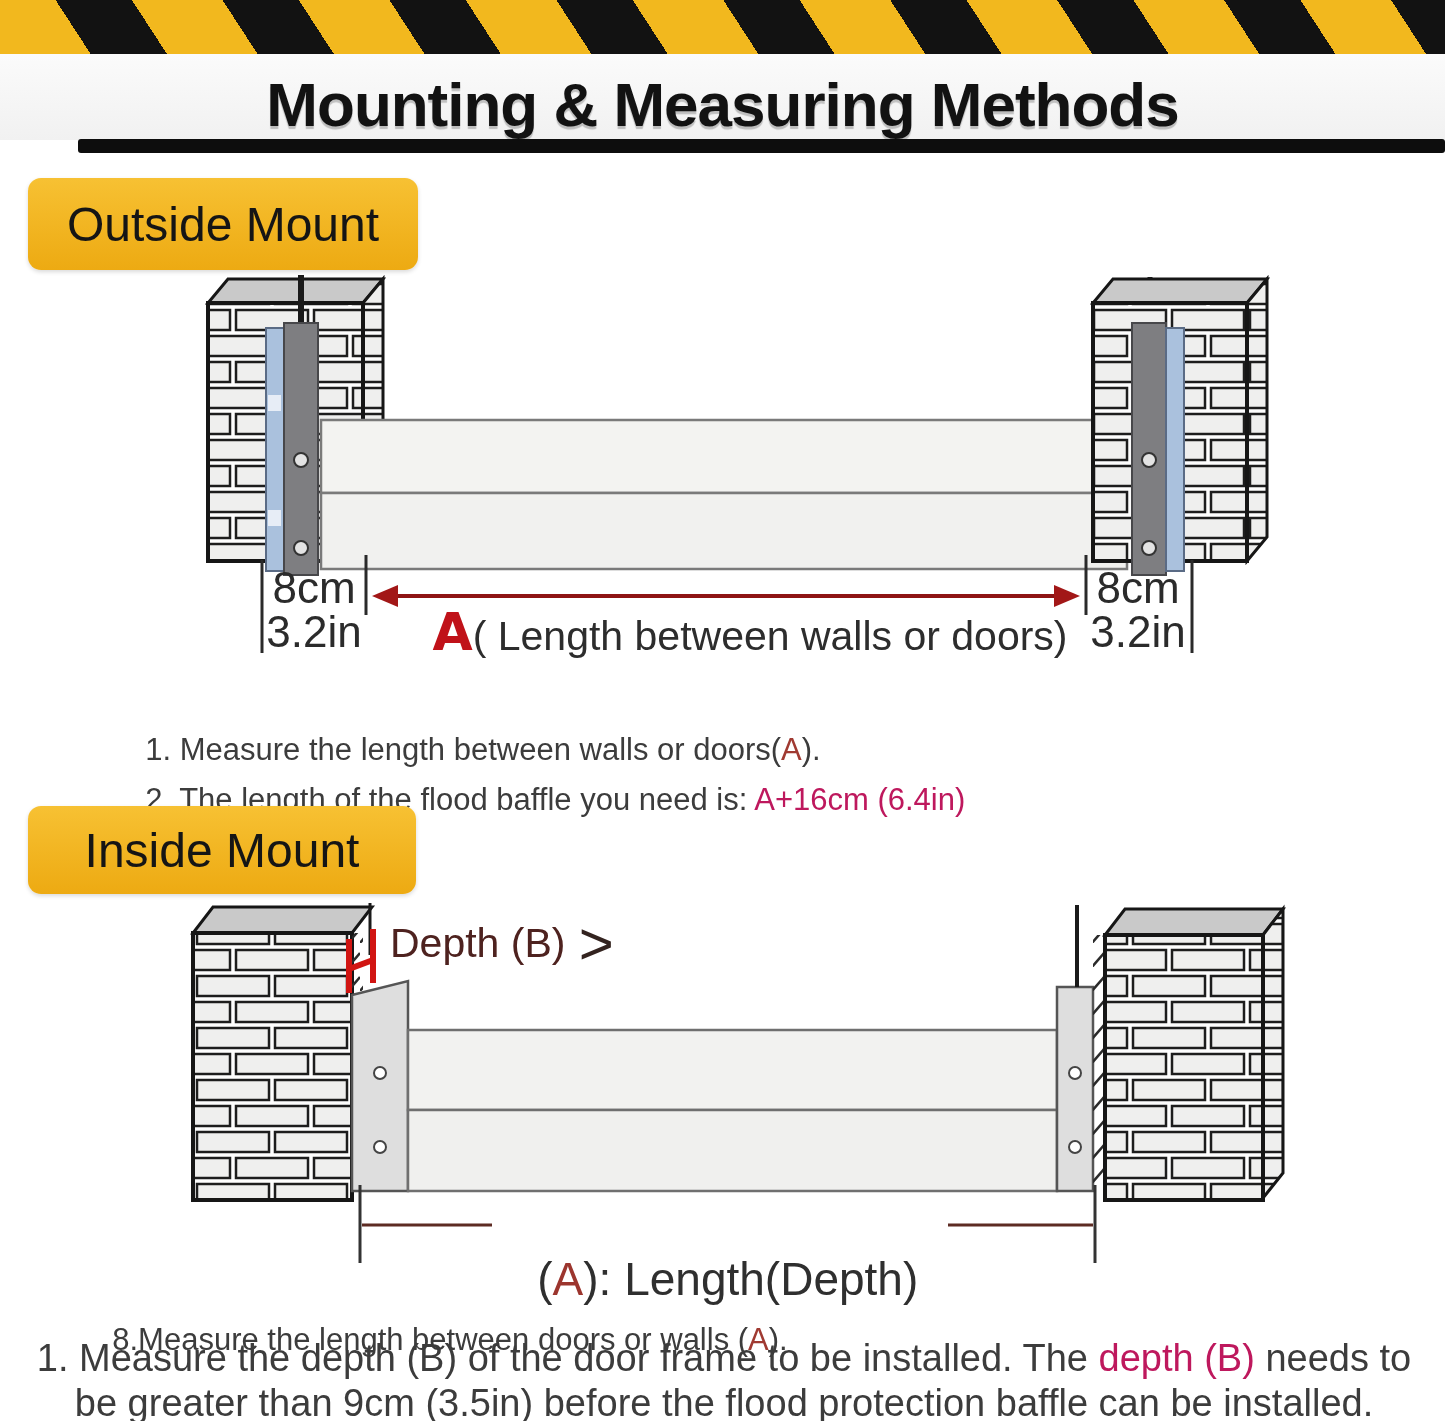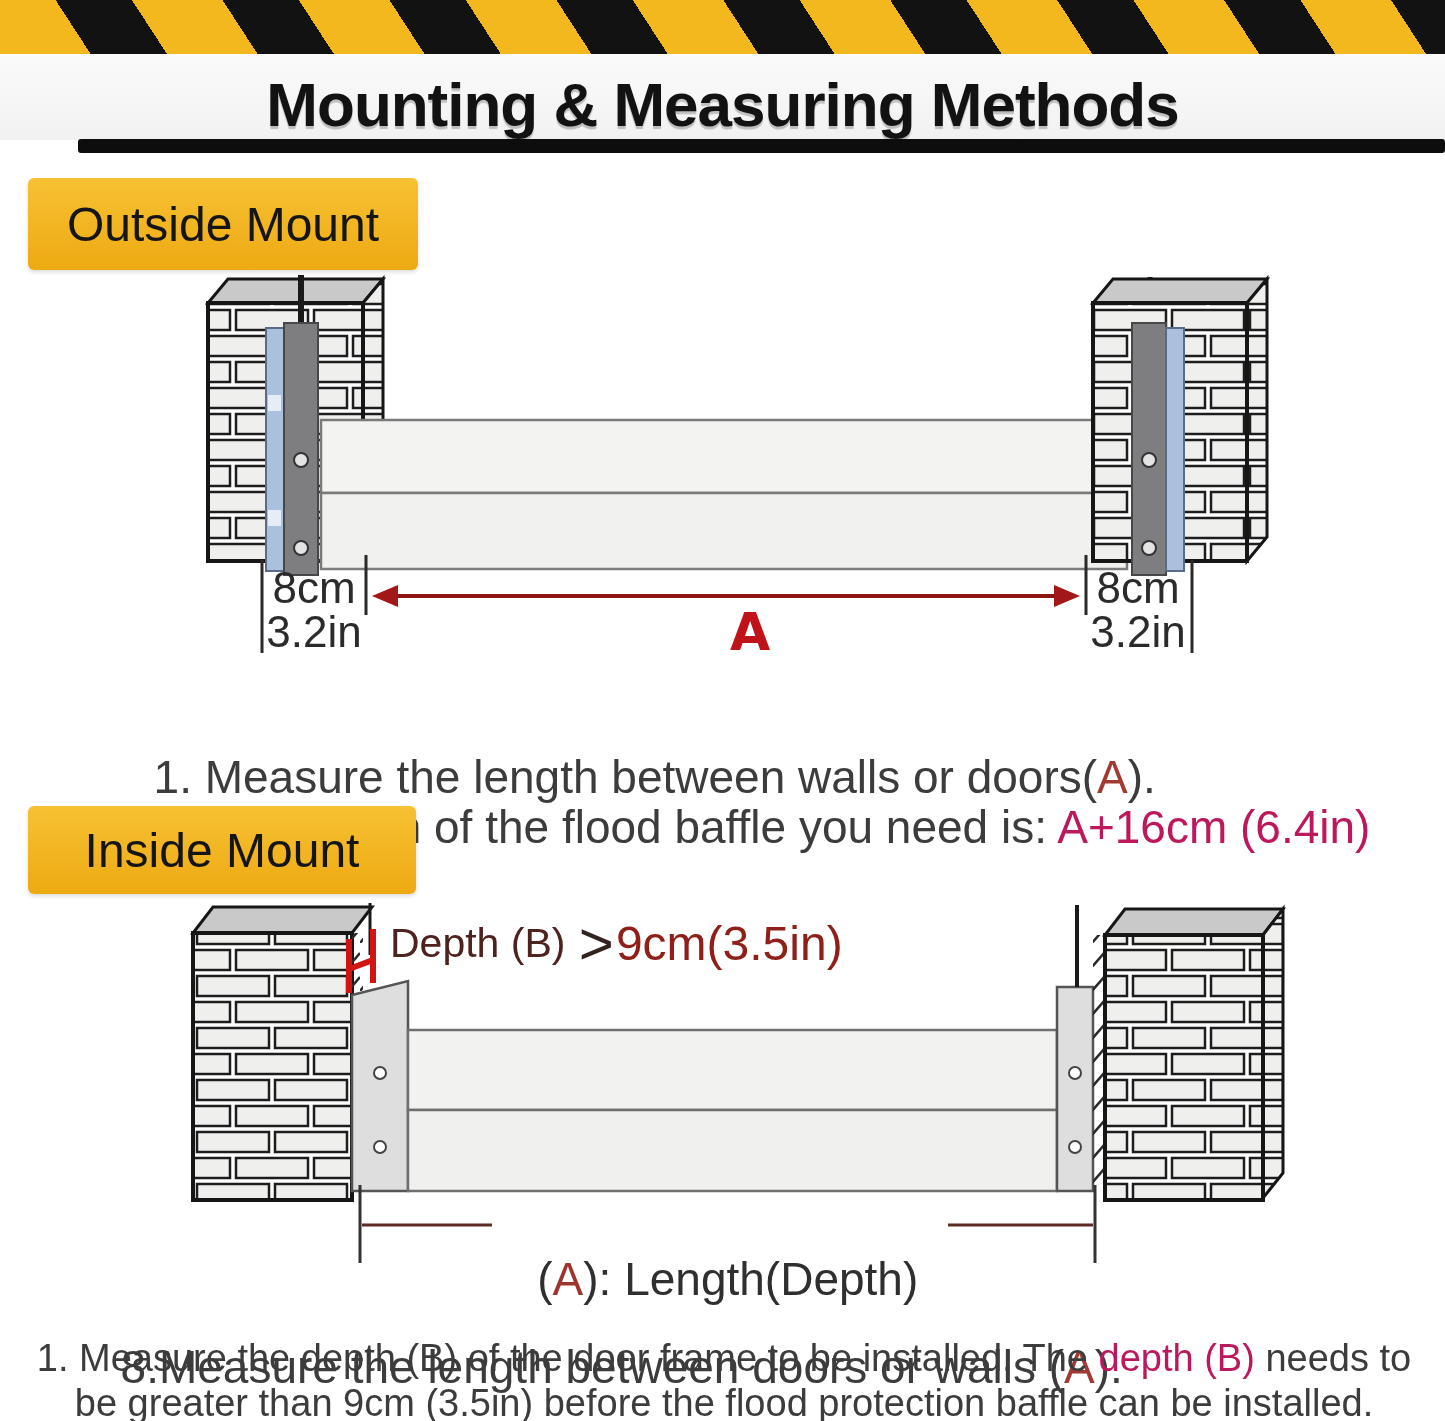--- a/index.html
+++ b/index.html
@@ -11,33 +11,33 @@
   .hazard{left:0;top:0;width:1445px;height:54px;
     background:repeating-linear-gradient(57deg,#f2b81e 0 76px,#121212 76px 140px);}
   .titleband{left:0;top:54px;width:1445px;height:86px;
     background:linear-gradient(180deg,#fbfbfb,#f1f1f1);
     display:flex;align-items:flex-end;justify-content:center;}
   .title{font-size:62px;font-weight:700;color:#121212;letter-spacing:-1px;
     text-shadow:0 3px 1px rgba(0,0,0,0.22);}
   .blackbar{left:78px;top:139px;width:1367px;height:14px;background:#0d0d0d;border-radius:3px;}
 
   
-  .badge{background:linear-gradient(180deg,#f7c133,#edaa12);border-radius:6px;
+  .badge{background:linear-gradient(180deg,#f7c133,#edaa12);border-radius:13px;
     display:flex;align-items:center;justify-content:center;
     font-size:48px;color:#151515;box-shadow:0 2px 4px rgba(0,0,0,0.15);}
   .badge-outside{left:28px;top:178px;width:390px;height:92px;}
   .badge-inside{left:28px;top:806px;width:388px;height:88px;}
 
   
   .dimtxt{font-size:44px;color:#2b2b2b;text-align:center;line-height:1;}
   .arrowlabel{display:flex;align-items:baseline;justify-content:center;white-space:pre;}
   .bigA{font-family:"DejaVu Sans",sans-serif;font-weight:800;font-size:52px;color:#c01219;}
   .arrowrest{font-size:41px;color:#2d2d2d;}
 
-  .step{font-size:46px;color:#3c3c3c;white-space:pre;}
+  .step{font-size:31px;color:#3c3c3c;white-space:pre;}
   .redtxt{color:#be185d;}
   .redA{color:#a03a32;}
 
   .depthlabel{display:flex;align-items:center;white-space:pre;}
   .depth-pre{font-size:41px;color:#4e221f;}
   .depth-gt{font-size:60px;color:#33231f;margin:0 2px;}
   .depth-val{font-size:48px;color:#8e2019;}
 
   .lenlabel{font-size:46px;color:#2f2f2f;text-align:center;white-space:pre;}
   .lenA{color:#9c352e;}
@@ -123,21 +123,21 @@
     <polygon points="1080,341 1054,330 1054,352" fill="#a21717"></polygon>
   </g>
 </svg>
 
 <div class="abs dimtxt" style="left:260px;top:566px;width:108px;">8cm</div>
 <div class="abs dimtxt" style="left:256px;top:610px;width:116px;">3.2in</div>
 <div class="abs dimtxt" style="left:1084px;top:566px;width:108px;">8cm</div>
 <div class="abs dimtxt" style="left:1080px;top:610px;width:116px;">3.2in</div>
 
 <div class="abs arrowlabel" style="left:410px;top:602px;width:680px;">
-  <span class="bigA">A</span>
+  <span class="bigA">A</span><span class="arrowrest">( Length between walls or doors)</span>
 </div>
 
 <div class="abs step" style="left:128px;top:696px;">
   <span>1. Measure the length between walls or doors(</span><span class="redA">A</span><span>).</span>
 </div>
 <div class="abs step" style="left:128px;top:746px;">
   <span>2. The length of the flood baffle you need is: </span><span class="redtxt">A+16cm (6.4in)</span>
 </div>
 
 <div class="abs badge badge-inside">
@@ -199,21 +199,20 @@
     <line x1="360" y1="290" x2="360" y2="368" stroke="#333" stroke-width="3"></line>
     <line x1="1095" y1="290" x2="1095" y2="368" stroke="#333" stroke-width="3"></line>
     <line x1="362" y1="330" x2="492" y2="330" stroke="#5d2b23" stroke-width="3"></line>
     <line x1="948" y1="330" x2="1093" y2="330" stroke="#5d2b23" stroke-width="3"></line>
   </g>
 </svg>
 
 <div class="abs depthlabel" style="left:390px;top:912px;height:62px;">
   <span class="depth-pre">Depth (B) </span>
   <span class="depth-gt">&gt;</span>
-  <span class="depth-val">9cm(3.5in)</span>
 </div>
 
 <div class="abs lenlabel" style="left:455px;top:1198px;width:520px;">
   <span>(</span><span class="lenA">A</span><span>): Length(Depth)</span>
 </div>
 
 <div class="abs step" style="left:95px;top:1286px;">
   <span>8.Measure the length between doors or walls (</span><span class="redA">A</span><span>).</span>
 </div>
 <div class="abs para" style="left:30px;top:1336px;width:1388px;">

